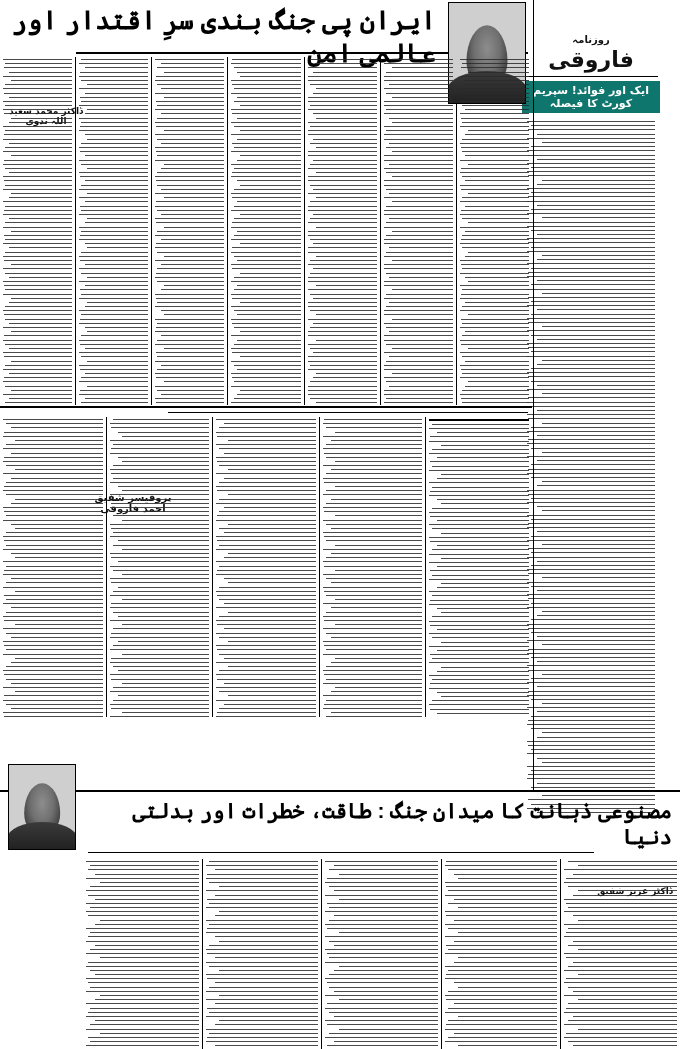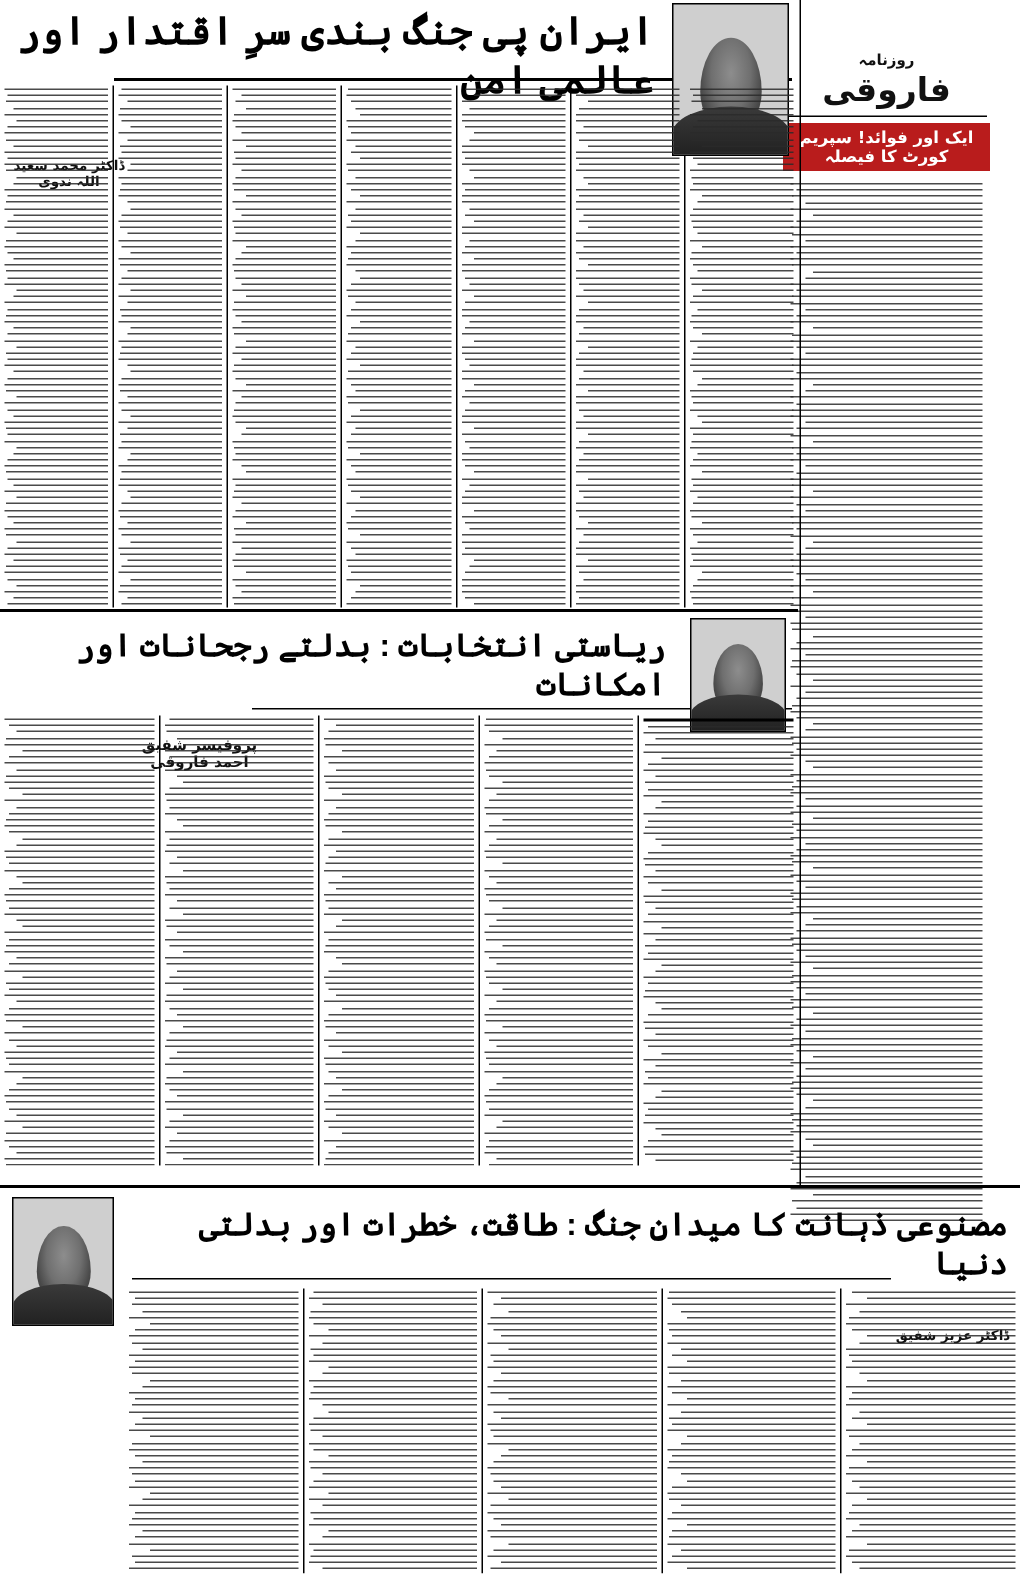--- a/index.html
+++ b/index.html
@@ -30,21 +30,21 @@
   .colpad{padding:2px 3px;}
 
   
   .headline{
     font-family:Liberation Sans, sans-serif;
     font-weight:bold;color:#000;text-align:right;
     line-height:1.25;letter-spacing:0;
   }
 
   .masthead-band{
-    background:#b91c1c;color:#fff;font-weight:bold;
+    background:#0f766e;color:#fff;font-weight:bold;
     text-align:center;padding:3px 6px;font-size:12px;
   }
 
   .photo{
     background:#cfcfcf;position:relative;overflow:hidden;
     border:1px solid #000;
   }
   .photo .face{
     position:absolute;left:50%;top:42%;width:54%;height:62%;
     transform:translate(-50%,-32%);
@@ -882,29 +882,20 @@
           <div class="ln s2"></div>
 
       </div>
     </div>
   </div>
 
   <div class="blk rule-h2" style="right:148px;top:406px;width:532px;"></div>
 
   <div class="blk" style="right:148px;top:410px;width:532px;height:378px;">
 
-    <div style="display:flex;flex-direction:row-reverse;align-items:flex-start;height:60px;">
-      <div style="flex:1;padding:8px 6px 0 0;">
-        <div class="headline" style="font-size:21px;">ریاستی انتخابات : بدلتے رجحانات اور امکانات</div>
-      </div>
-      <div class="photo" style="width:62px;height:74px;margin:2px 8px 0 10px;flex:0 0 auto;">
-        <div class="face"></div>
-          <div class="shoulders"></div>
-      </div>
-    </div>
 
     <div class="rule-h" style="width:360px;margin-right:4px;margin-top:2px;"></div>
 
     <div style="position:absolute;left:88px;top:82px;width:90px;text-align:center;font-size:10px;font-weight:bold;">پروفیسر شفیق احمد فاروقی</div>
 
     <div style="display:flex;flex-direction:row-reverse;margin-top:4px;height:300px;">
       <div class="txtcol colpad" style="width:104px;">
         <div class="ln s1"></div>
           <div class="ln s2"></div>
           <div class="ln s3"></div>
@@ -1287,21 +1278,21 @@
           <div class="ln s1"></div>
 
       </div>
     </div>
   </div>
 
   <div class="blk rule-h2" style="right:0;top:790px;width:680px;"></div>
 
   <div class="blk" style="right:0;top:794px;width:680px;height:255px;">
 
-    <div style="display:flex;flex-direction:row-reverse;align-items:flex-start;height:56px;">
+    <div style="display:flex;flex-direction:row-reverse;align-items:flex-end;height:56px;">
       <div class="photo" style="width:66px;height:84px;margin:4px 10px 0 8px;flex:0 0 auto;">
         <div class="face"></div>
           <div class="shoulders"></div>
       </div>
       <div style="flex:1;padding:10px 4px 0 6px;">
         <div class="headline" style="font-size:21px;text-align:right;padding-right:4px;">مصنوعی ذہانت کا میدانِ جنگ : طاقت، خطرات اور بدلتی دنیا</div>
       </div>
     </div>
 
     <div class="rule-h" style="width:506px;margin-right:86px;margin-top:2px;"></div>

